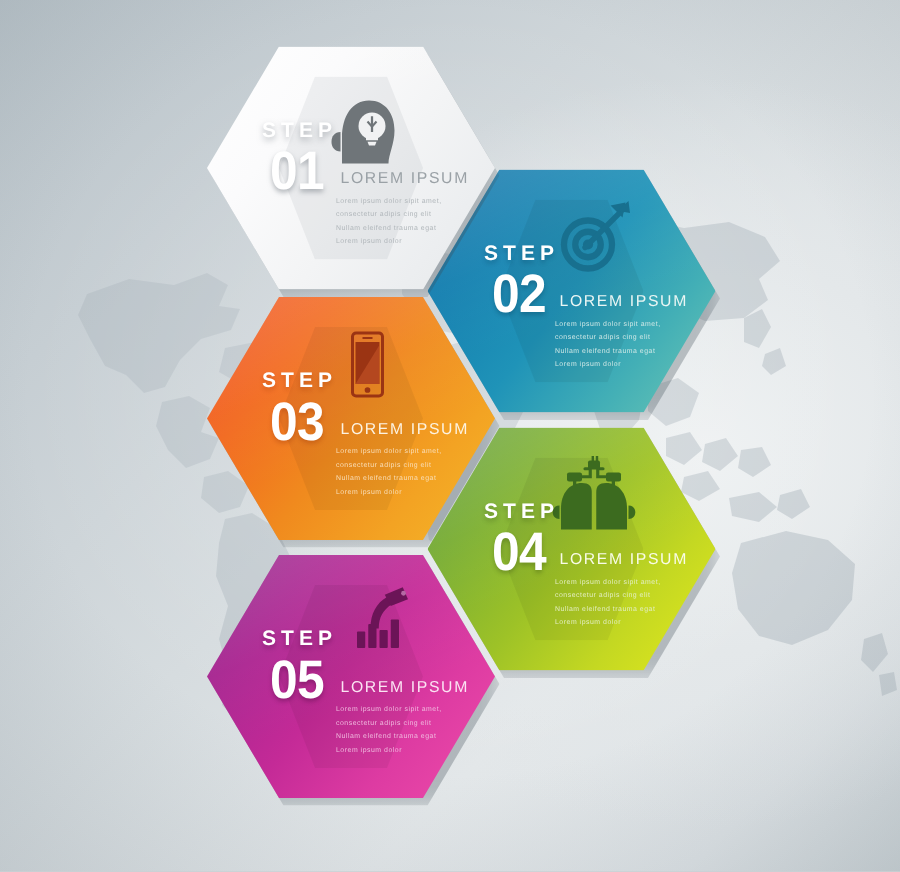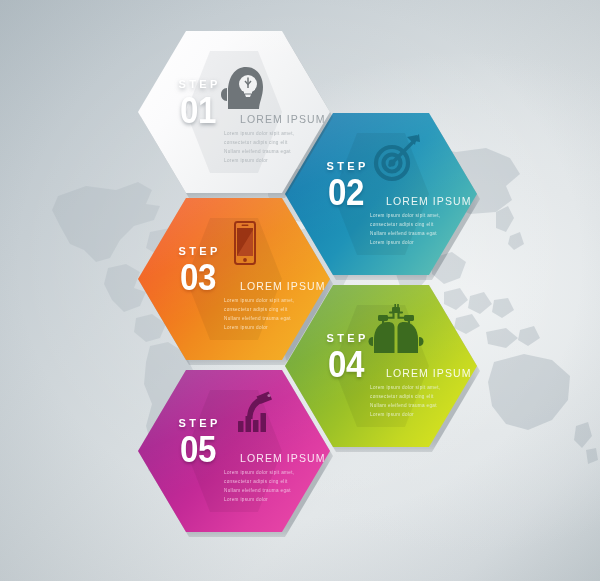--- a/index.html
+++ b/index.html
@@ -56,41 +56,41 @@
 
   
   .steplabel{
     position:absolute;
     text-align:center;
     line-height:1;
     user-select:none;
   }
   .steplabel .word{
     display:block;
-    font-size:11px;
+    font-size:14px;
     letter-spacing:3.4px;
     font-weight:700;
     text-indent:3.4px;
     margin-bottom:3px;
   }
   .steplabel .num{
     display:block;
     font-size:36px;
     font-weight:700;
     letter-spacing:-0.5px;
     transform:scaleX(0.92);
   }
 
   
   .textblock{position:absolute;}
   .textblock .title{
     font-size:10.5px;
     letter-spacing:1.1px;
     font-weight:400;
-    margin:0 0 5px 16px;
+    margin:0 0 5px 3px;
     white-space:nowrap;
   }
   .textblock .body p{
     margin:0 0 2px 0;
     font-size:4.6px;
     letter-spacing:0.35px;
     line-height:1.55;
     white-space:nowrap;
   }
 

